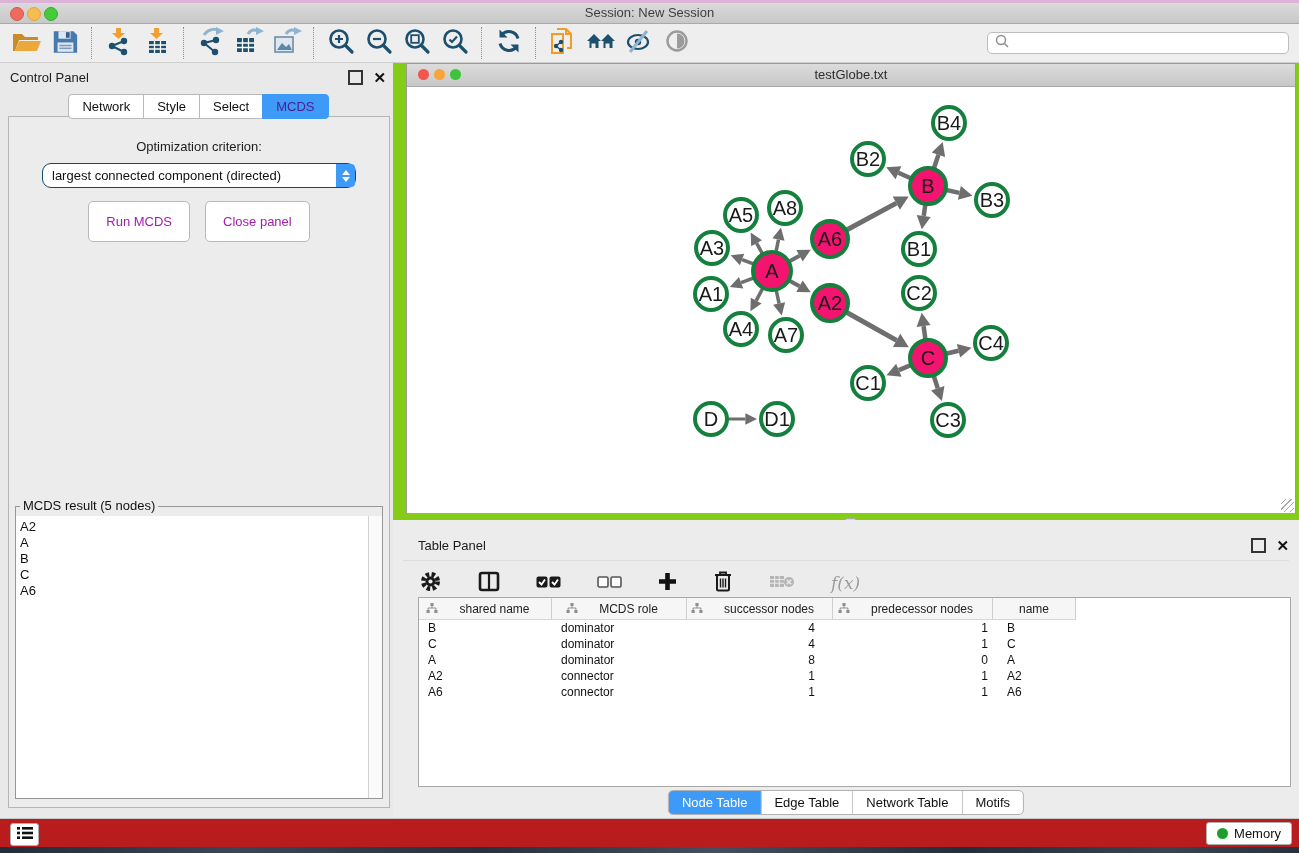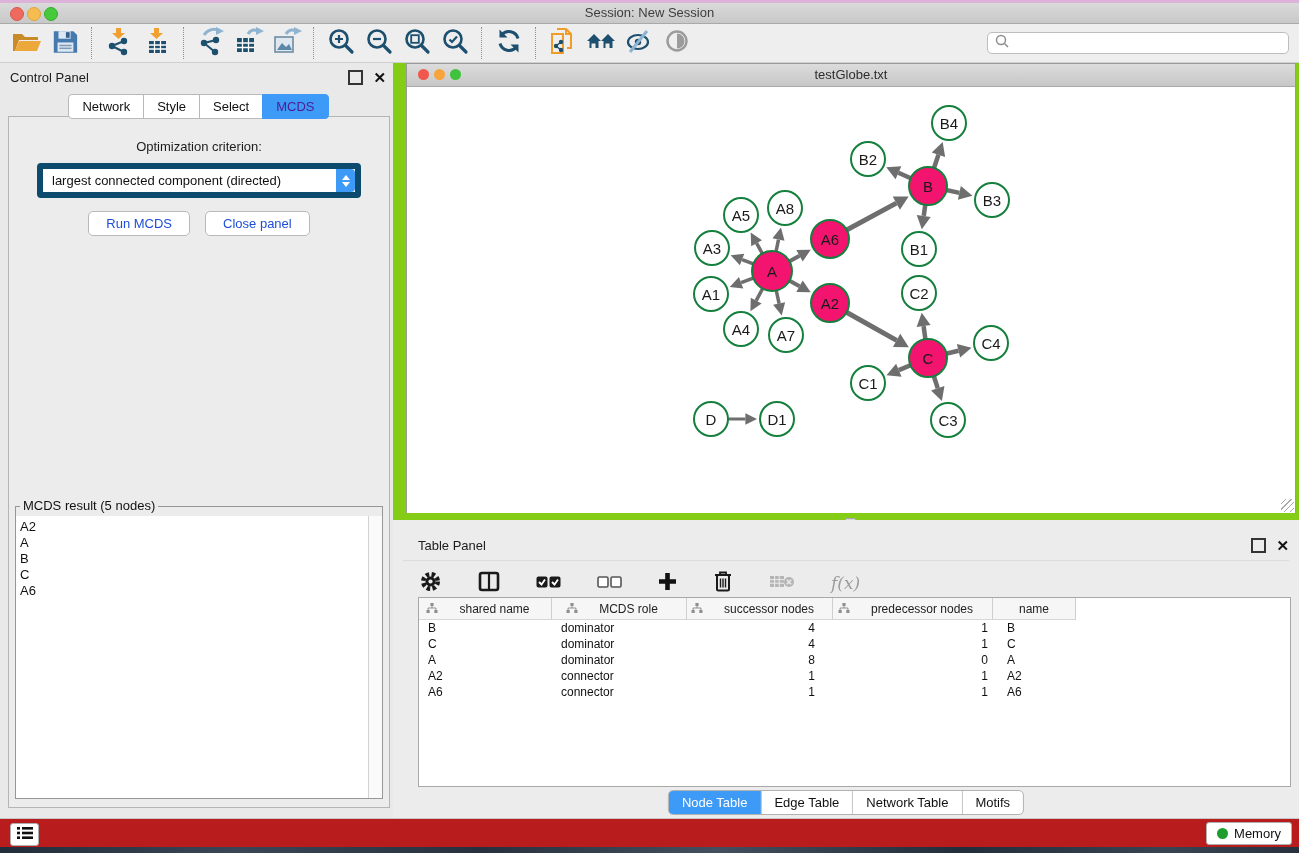--- a/index.html
+++ b/index.html
@@ -32,30 +32,30 @@
   .cp-title{font-size:13px;color:#1c1c1c;padding-left:2px;flex:1}
   .win-float{width:11px;height:11px;border:2px solid #333;margin-right:10px}
   .win-close{font-size:15px;font-weight:bold;color:#111;margin-right:4px;line-height:11px}
   .cp-tabs{display:flex;justify-content:center;position:relative;z-index:2;margin-top:6px}
   .cp-tab{font-size:13px;color:#111;background:#fff;border:1px solid #b9b9b9;padding:4px 13px;margin-left:-1px}
   .cp-tab:first-child{border-radius:4px 0 0 4px}
   .cp-tab:last-child{border-radius:0 4px 4px 0}
   .cp-tab.sel{background:#3e9af7;border-color:#3e9af7;color:#4c1d95}
   .cp-content{position:absolute;left:0;top:50px;width:380px;bottom:6px;border:1px solid #b5b5b5;background:#ececec}
   .opt-label{text-align:center;font-size:13px;color:#1c1c1c;margin-top:22px}
-  .criterion{width:312px;height:23px;margin:9px auto 0 auto;background:#fff;border:6px solid #0c4a6e;
-             border-radius:4px;display:flex;align-items:center;position:relative}
+  .criterion{width:312px;height:23px;margin:9px auto 0 auto;background:#fff;border:1px solid #0c4a6e;
+             border-radius:9px;display:flex;align-items:center;position:relative}
   .criterion .val{flex:1;font-size:13px;color:#111;padding-left:9px;white-space:nowrap;overflow:hidden}
   .stepper{width:19px;height:23px;background:#3e9af7;border-radius:0 4px 4px 0;display:flex;flex-direction:column;
            align-items:center;justify-content:center;gap:2px}
   .chev{width:0;height:0;border-left:4px solid transparent;border-right:4px solid transparent}
   .chev.up{border-bottom:5px solid #fff}
   .chev.dn{border-top:5px solid #fff}
   .cp-buttons{display:flex;justify-content:center;gap:15px;margin-top:13px}
-  .pbtn{background:#fff;border:1px solid #b9b9b9;border-radius:5px;font-size:13px;color:#1d4ed8;padding:4px 17px}
+  .pbtn{background:#fff;border:1px solid #b9b9b9;border-radius:5px;font-size:13px;color:#a21caf;padding:12px 17px}
   .groupbox{position:absolute;left:6px;right:6px;top:389px;bottom:8px;border:1px solid #979797;background:#ececec}
   .groupbox-title{position:absolute;top:-9px;left:4px;background:#ececec;font-size:13px;color:#111;padding:0 3px}
   .result-list{position:absolute;left:0;right:13px;top:9px;bottom:0;background:#fff;border-right:1px solid #d2d2d2;
                font-size:13px;color:#111;padding:3px 0 0 4px;line-height:16px}
   .result-sb{position:absolute;right:0;top:9px;bottom:0;width:13px;background:#fafafa}
 
   
   #v-grip{left:394px;top:433px;width:8px;height:12px;background:#d6d6d6;border:1px solid #a8a8a8}
 
   
@@ -63,22 +63,22 @@
   #net-window{position:absolute;left:13px;top:0;width:890px;height:450px;border:1px solid #9a9a9a;
               background:#fff;box-sizing:border-box}
   #net-titlebar{height:22px;background:linear-gradient(#dcdcdc,#c7c7c7);border-bottom:1px solid #a9a9a9;position:relative}
   #net-titlebar .t-red{left:11px;top:5px;width:11px;height:11px;background:#f2574e}
   #net-titlebar .t-yel{left:27px;top:5px;width:11px;height:11px;background:#f7a43a}
   #net-titlebar .t-grn{left:43px;top:5px;width:11px;height:11px;background:#3fc23c}
   #net-title-text{width:100%;text-align:center;font-size:13px;color:#2e2e2e;line-height:21px}
   #net-canvas{position:relative;width:100%;height:426px;background:#fff;overflow:hidden}
   #edges-svg{position:absolute;left:0;top:0}
   .gnode{position:absolute;transform:translate(-50%,-50%);border-radius:50%;background:#fff;
-         border:2px solid #15803d;display:flex;align-items:center;justify-content:center;
-         font-size:15px;color:#1a1a1a;box-sizing:border-box}
+         border:4px solid #15803d;display:flex;align-items:center;justify-content:center;
+         font-size:20px;color:#1a1a1a;box-sizing:border-box}
   .gnode.sel{background:#f2146e}
   #net-resize{position:absolute;right:1px;bottom:1px;width:13px;height:13px;
       background:repeating-linear-gradient(135deg,transparent 0 3px,#a9a9a9 3px 4px)}
   #h-grip{position:absolute;left:452px;bottom:-6px;width:9px;height:6px;background:#d6d6d6;border:1px solid #a8a8a8}
 
   
   #table-panel{left:393px;top:520px;width:906px;height:298px;background:#ececec}
   .tp-head{height:26px;display:flex;align-items:center;padding:12px 6px 0 25px}
   .tp-title{font-size:13px;color:#1c1c1c;flex:1}
   .tp-toolbar{margin:2px 10px 0 10px;border-top:1px solid #dcdcdc;height:44px;display:flex;align-items:center;

